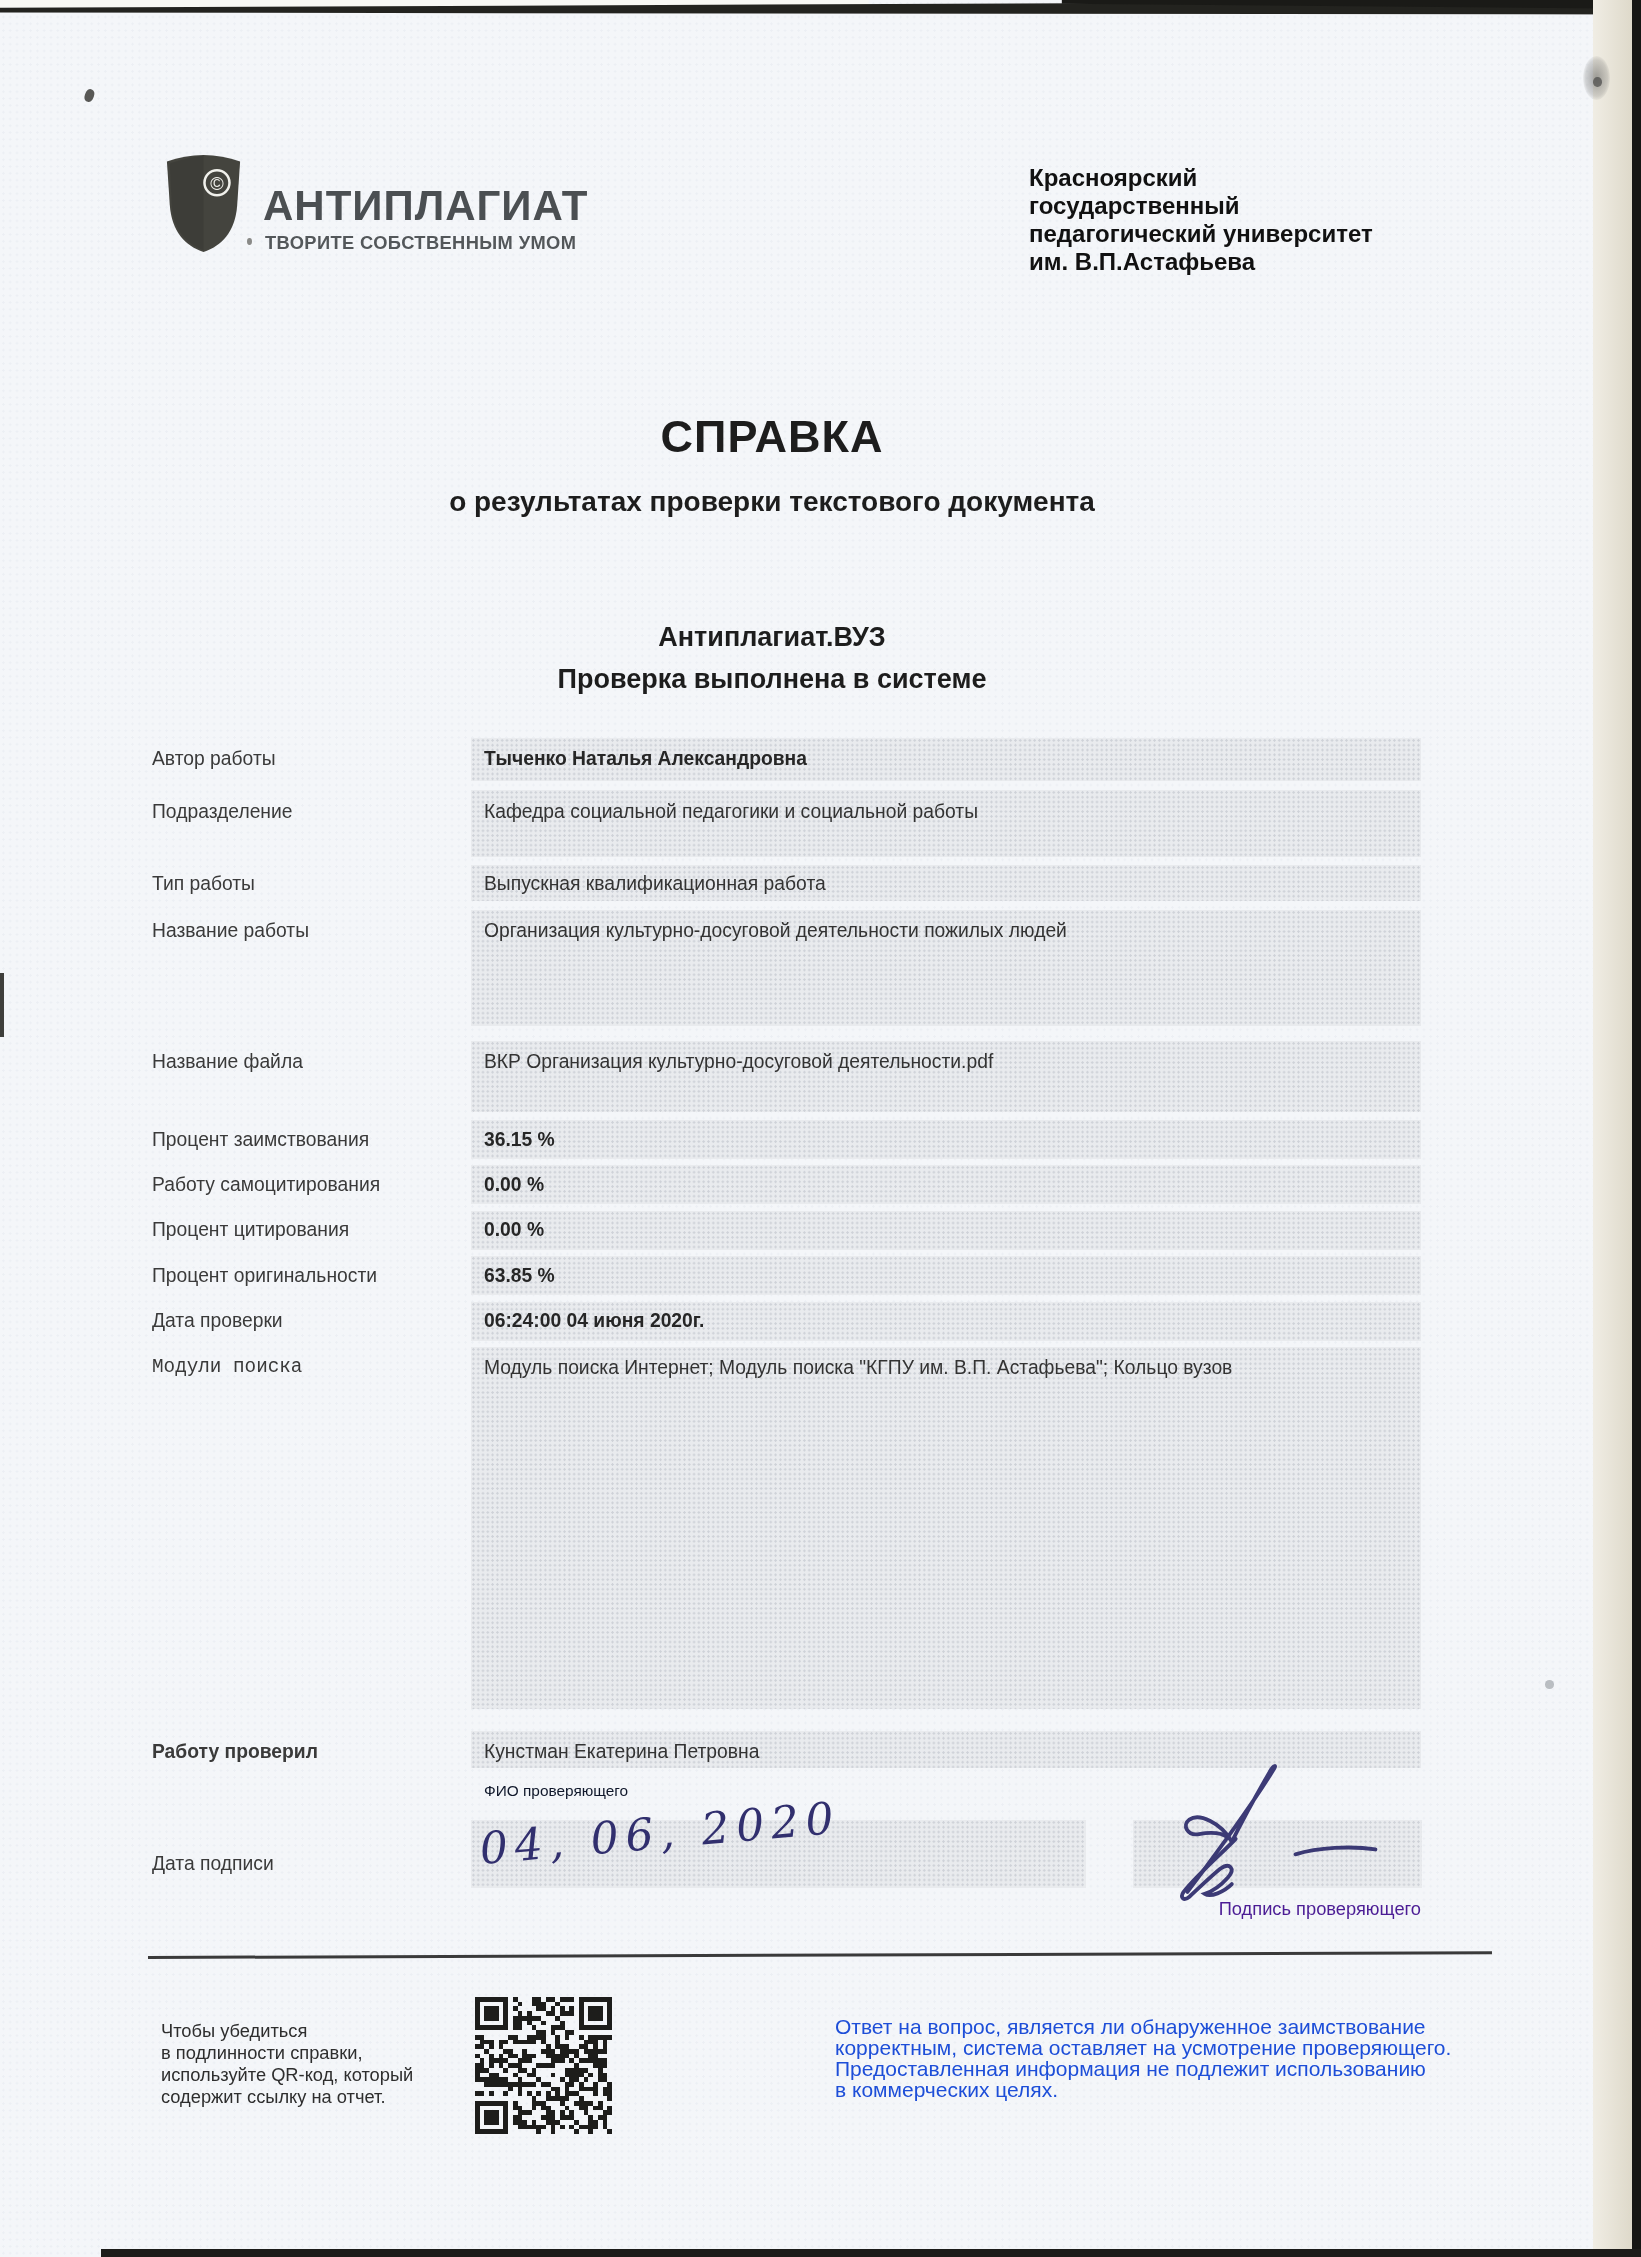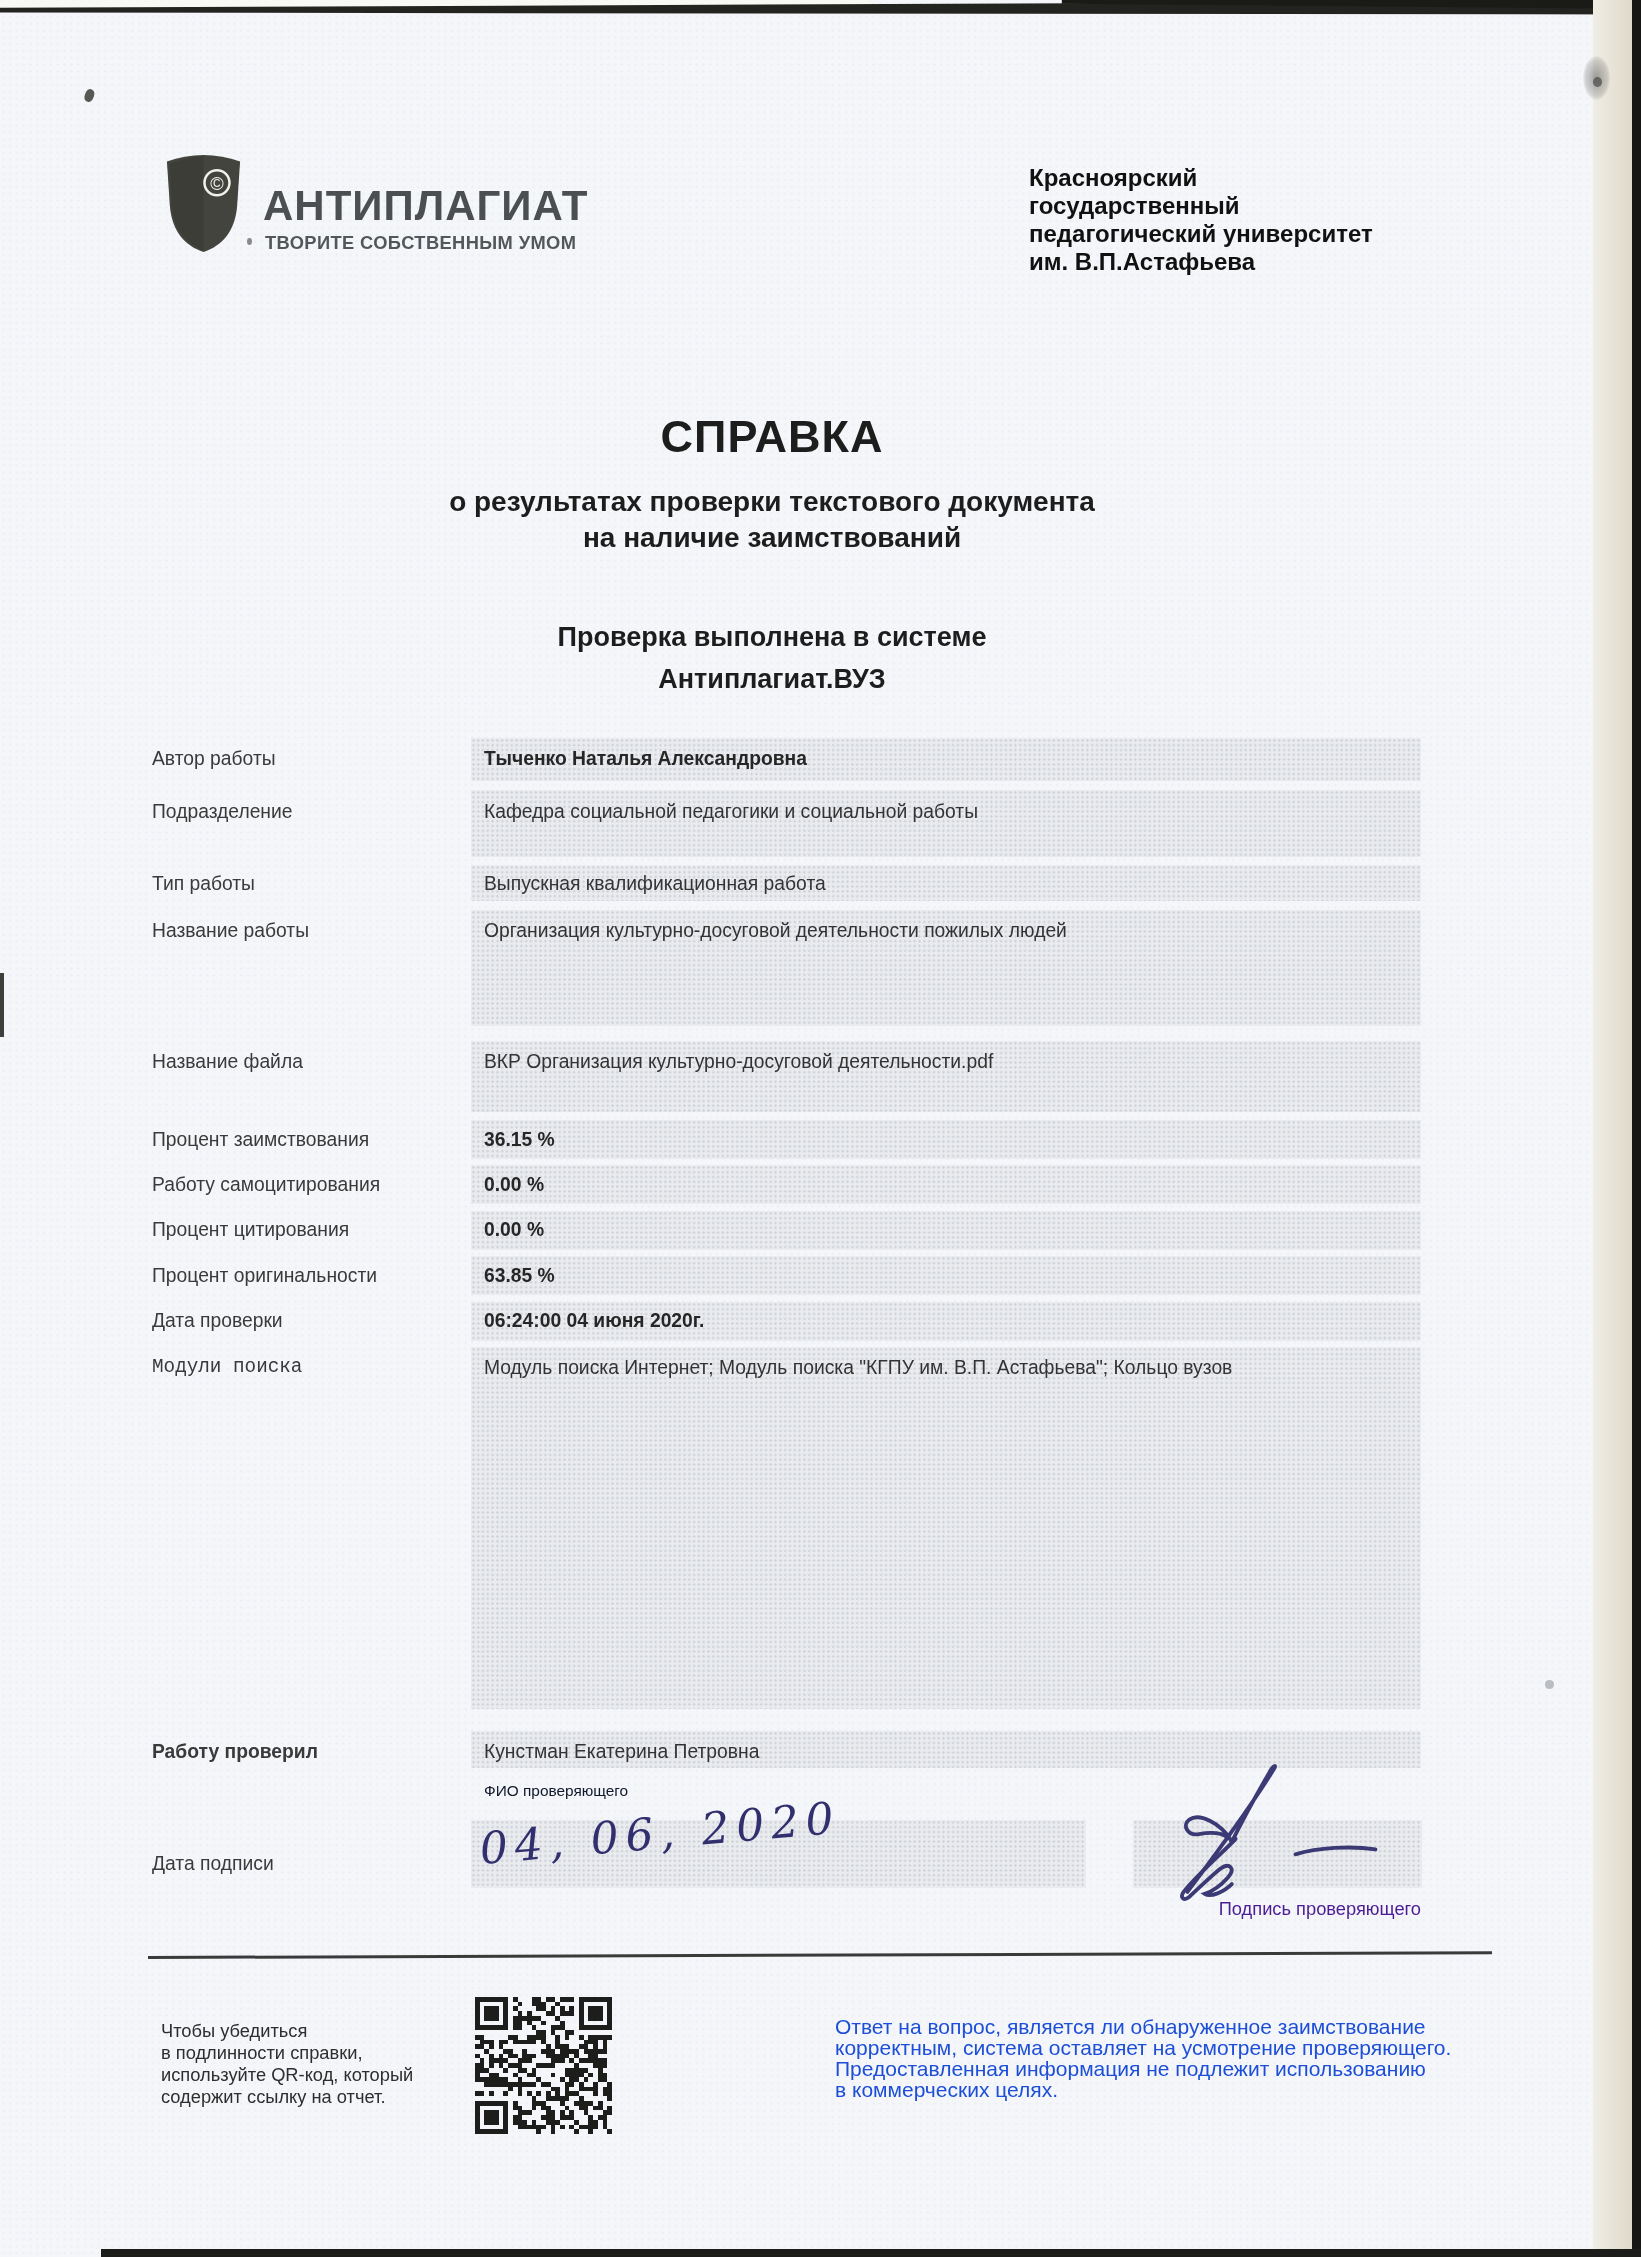--- a/index.html
+++ b/index.html
@@ -86,27 +86,26 @@
   <div>Красноярский</div>
   <div>государственный</div>
   <div>педагогический университет</div>
   <div>им. В.П.Астафьева</div>
 </div>
 
 <div class="title-block">
   <div class="title-main">СПРАВКА</div>
   <div class="title-sub">
     <div>о результатах проверки текстового документа</div>
-    <div>на наличие заимствований</div>
   </div>
 </div>
 
 <div class="system-block">
+  <div class="system-line">Антиплагиат.ВУЗ</div>
   <div class="system-line">Проверка выполнена в системе</div>
-  <div class="system-line">Антиплагиат.ВУЗ</div>
 </div>
 
 <div id="fields">
     <div class="band" style="top: 738px; height: 43px;"></div>
     <div class="flabel" style="top: 747px;">Автор работы</div>
     <div class="fvalue bold" style="top: 747px;">Тыченко Наталья Александровна</div>
     <div class="band" style="top: 790px; height: 67px;"></div>
     <div class="flabel" style="top: 800px;">Подразделение</div>
     <div class="fvalue" style="top: 800px;">Кафедра социальной педагогики и социальной работы</div>
     <div class="band" style="top: 865px; height: 36px;"></div>

